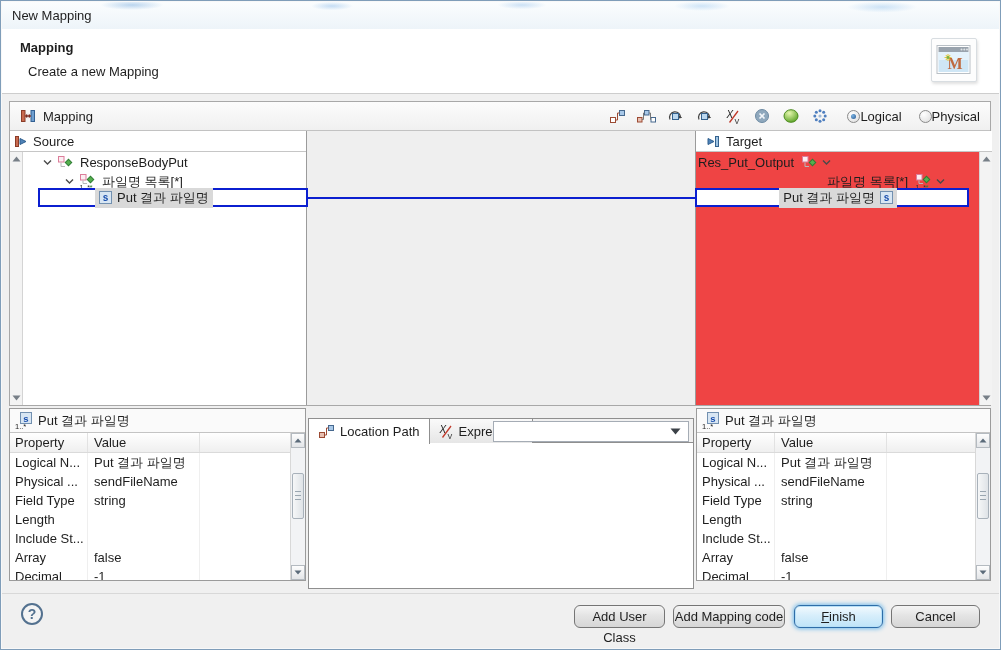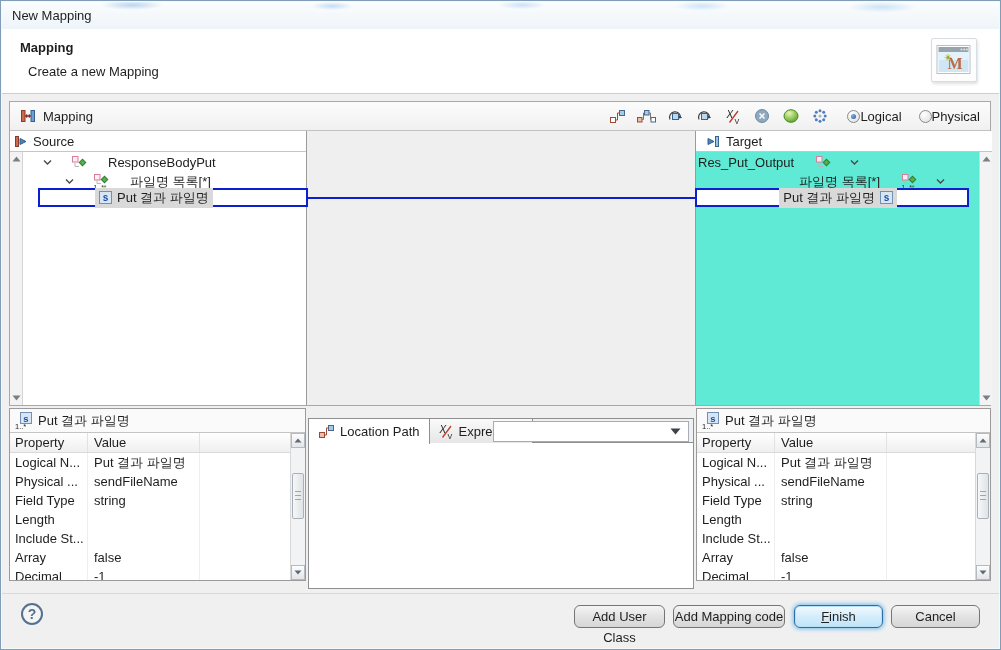--- a/index.html
+++ b/index.html
@@ -26,27 +26,27 @@
 .group{position:absolute;left:8px;top:100px;width:982px;height:305px;border:1px solid #a8a8a8;background:#efefef}
 .group-hd{height:29px;border-bottom:1px solid #c2c2c2;background:linear-gradient(#fcfcfc,#f0f0f0);display:flex;align-items:center;gap:7px;padding:0 10px}
 .toolbar{margin-left:auto;display:flex;align-items:center;gap:9px}
 .tbtn{height:20px;min-width:20px;display:flex;align-items:center;justify-content:center;border-radius:2px}
 .radio-wrap{display:flex;align-items:center;margin-left:8px;cursor:default}
 .radio{width:13px;height:13px;border-radius:50%;border:1px solid #8a8a8a;background:radial-gradient(circle at 35% 30%,#ffffff,#dcdcdc);position:relative;display:inline-block}
 .radio.sel::after{content:"";position:absolute;inset:3px;border-radius:50%;background:radial-gradient(circle at 35% 35%,#79b2e2,#27568e)}
 
 .editor{position:absolute;left:0;top:29px;right:0;bottom:0;background:#efefef}
 .panel-src{position:absolute;left:0;top:0;width:297px;height:100%;background:#fff;border-right:1px solid #9b9b9b}
-.panel-tgt{position:absolute;left:685px;top:0;width:297px;height:100%;background:#5eead4;border-left:1px solid #9b9b9b}
+.panel-tgt{position:absolute;left:685px;top:0;width:297px;height:100%;background:#ef4444;border-left:1px solid #9b9b9b}
 .panel-hd{height:21px;border-bottom:1px solid #c6c6c6;display:flex;align-items:center;gap:5px;padding-left:3px;background:#fff}
 .vstrip{position:absolute;top:21px;bottom:0;width:13px;background:#f3f3f3}
 .vstrip.l{left:0;border-right:1px solid #d4d4d4}
 .vstrip.r{right:0;border-left:1px solid #d4d4d4}
 .sarr{position:absolute;left:0;width:13px;height:14px;display:flex;align-items:center;justify-content:center}
-.trow{position:absolute;height:19px;display:flex;align-items:center;gap:19px;white-space:nowrap}
+.trow{position:absolute;height:19px;display:flex;align-items:center;gap:5px;white-space:nowrap}
 .trow .lbl{padding:0 2px}
 .hl{background:#d9d9d9;display:flex;align-items:center;gap:5px;padding:1px 4px}
 .selbox{position:absolute;border:2px solid #0b1fd0;background:#fff;display:flex;align-items:center}
 .connector{position:absolute;left:297px;top:66px;width:388px;height:0;border-top:2px solid #0b1fd0}
 .sic{width:13px;height:13px;background:#d8e6f3;border:1px solid #7290b0;color:#1a4fae;font-weight:bold;font-size:10px;line-height:11px;text-align:center;display:inline-block;flex:0 0 auto}
 
 .pbox{position:absolute;top:407px;background:#fff;border:1px solid #9b9b9b;overflow:hidden}
 #pleft{left:8px;width:297px;height:173px}
 #pright{left:695px;width:295px;height:173px}
 .pbox-hd{height:24px;border-bottom:1px solid #c4c4c4;display:flex;align-items:center;gap:5px;padding-left:5px;background:#fafafa}

